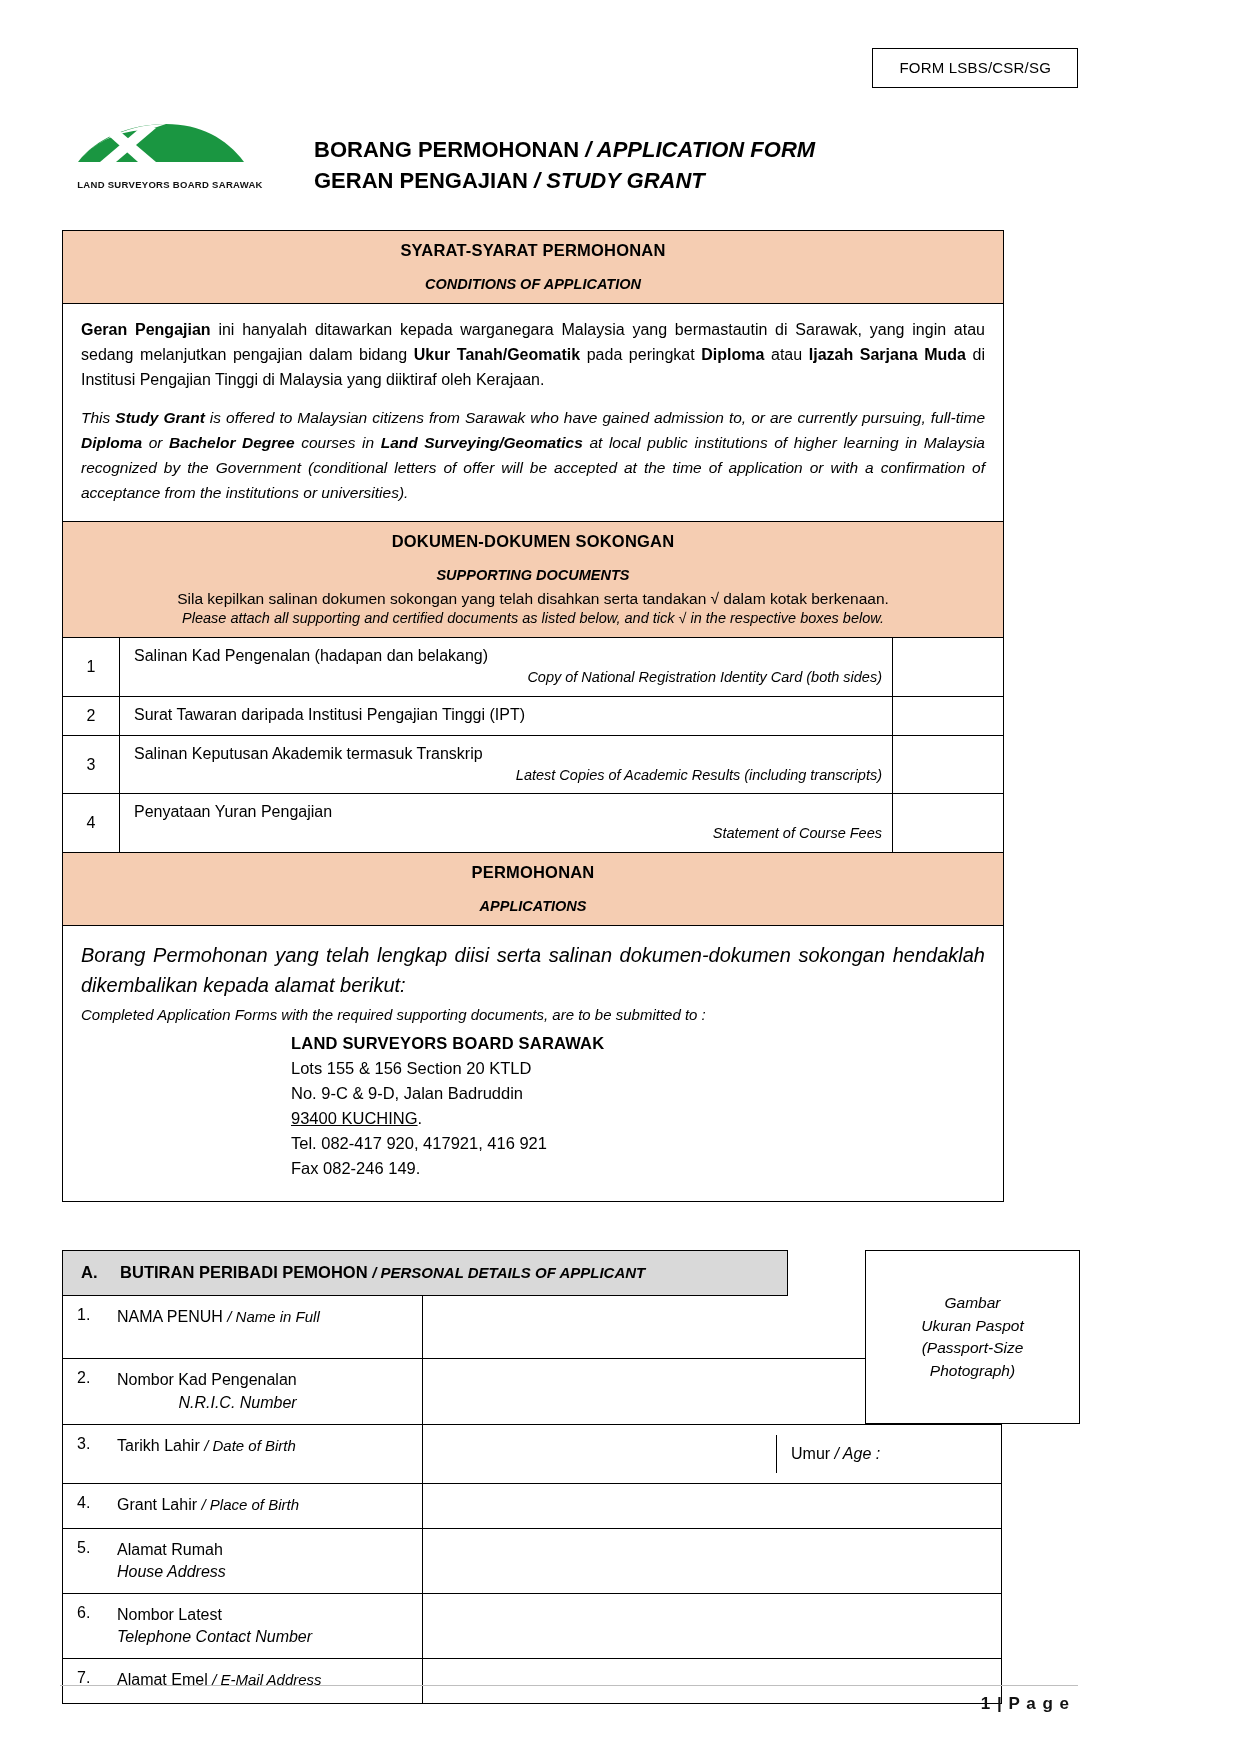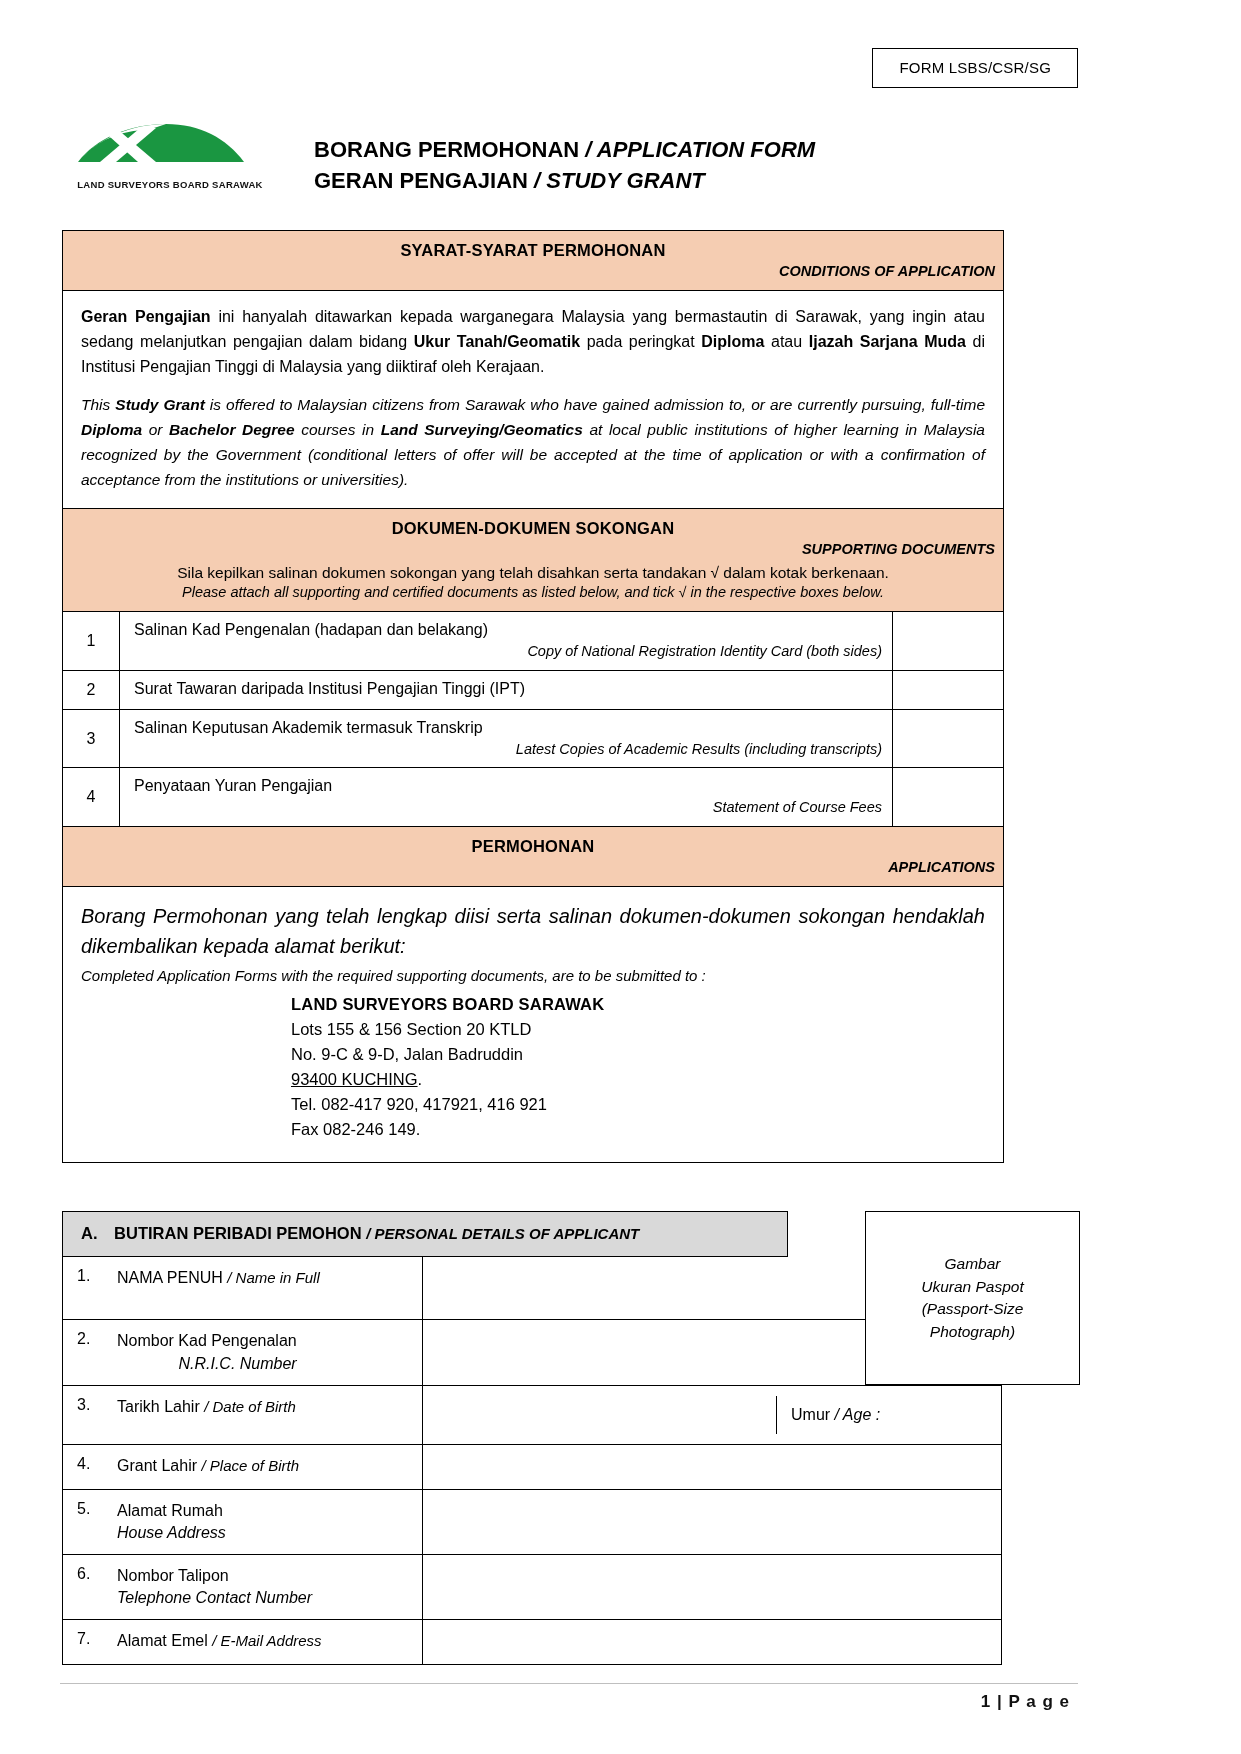--- a/index.html
+++ b/index.html
@@ -89,22 +89,21 @@
   }
   .band .l1 {
     font-size: 16.5px;
     font-weight: bold;
     letter-spacing: .2px;
   }
   .band .l2 {
     font-size: 14.5px;
     font-weight: bold;
     font-style: italic;
-    margin-top: 3px;
-    text-align: right;
+    margin-top: 16px;
   }
   .band .l3 {
     font-size: 15.5px;
     margin-top: 7px;
   }
   .band .l4 {
     font-size: 14.5px;
     font-style: italic;
     margin-top: 2px;
   }
@@ -392,21 +391,21 @@
         <div>Fax 082-246 149.</div>
       </div>
     </div>
   </div>
 
   <div class="secA-wrap">
     <div class="secA">
 
       <div class="secA-head">
         <span class="b">A.</span>
-        <span class="b" style="margin-left:12px">BUTIRAN PERIBADI PEMOHON </span><span class="i">/ PERSONAL DETAILS OF APPLICANT</span>
+        <span class="b" style="margin-left:18px">BUTIRAN PERIBADI PEMOHON </span><span class="i">/ PERSONAL DETAILS OF APPLICANT</span>
       </div>
 
       <div class="row h-tall">
         <div class="cell-label">
           <div class="num">1.</div>
           <div class="txt">
             <div class="my"><span>NAMA PENUH </span><span class="it">/ Name in Full</span></div>
           </div>
         </div>
         <div class="cell-value"></div>
@@ -456,21 +455,21 @@
             <div class="en">House Address</div>
           </div>
         </div>
         <div class="cell-value"></div>
       </div>
 
       <div class="row h-med">
         <div class="cell-label">
           <div class="num">6.</div>
           <div class="txt">
-            <div class="my"><span>Nombor Talipon</span></div>
+            <div class="my"><span>Nombor Latest</span></div>
             <div class="en">Telephone Contact Number</div>
           </div>
         </div>
         <div class="cell-value"></div>
       </div>
 
       <div class="row h-short">
         <div class="cell-label">
           <div class="num">7.</div>
           <div class="txt">

